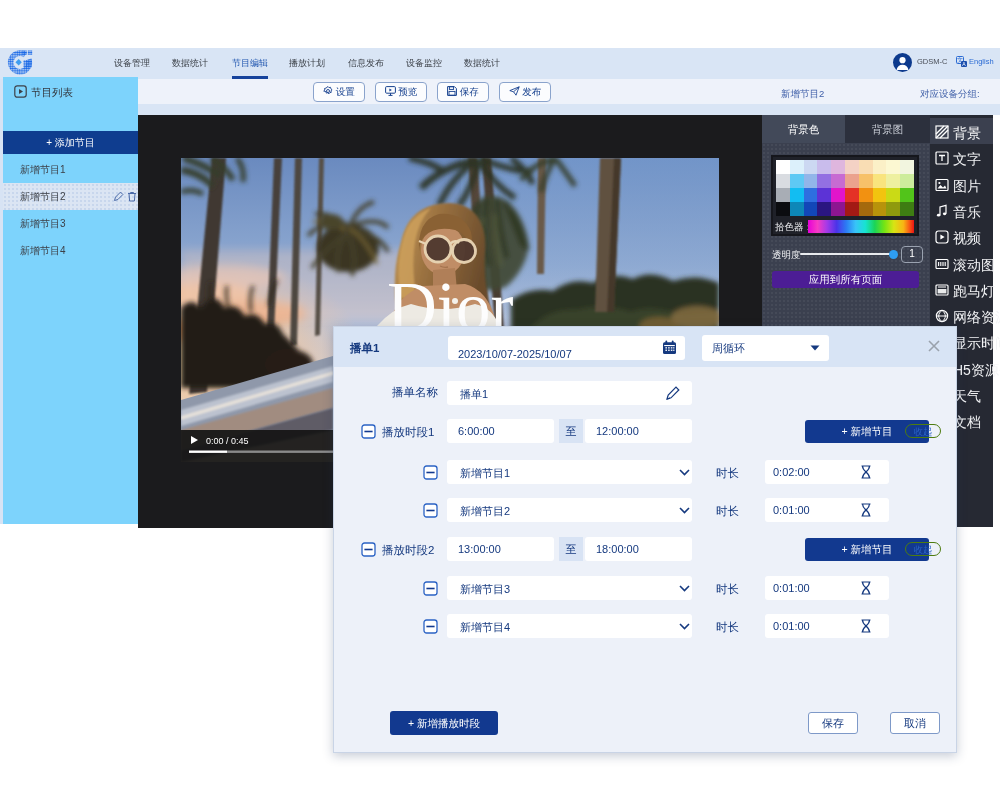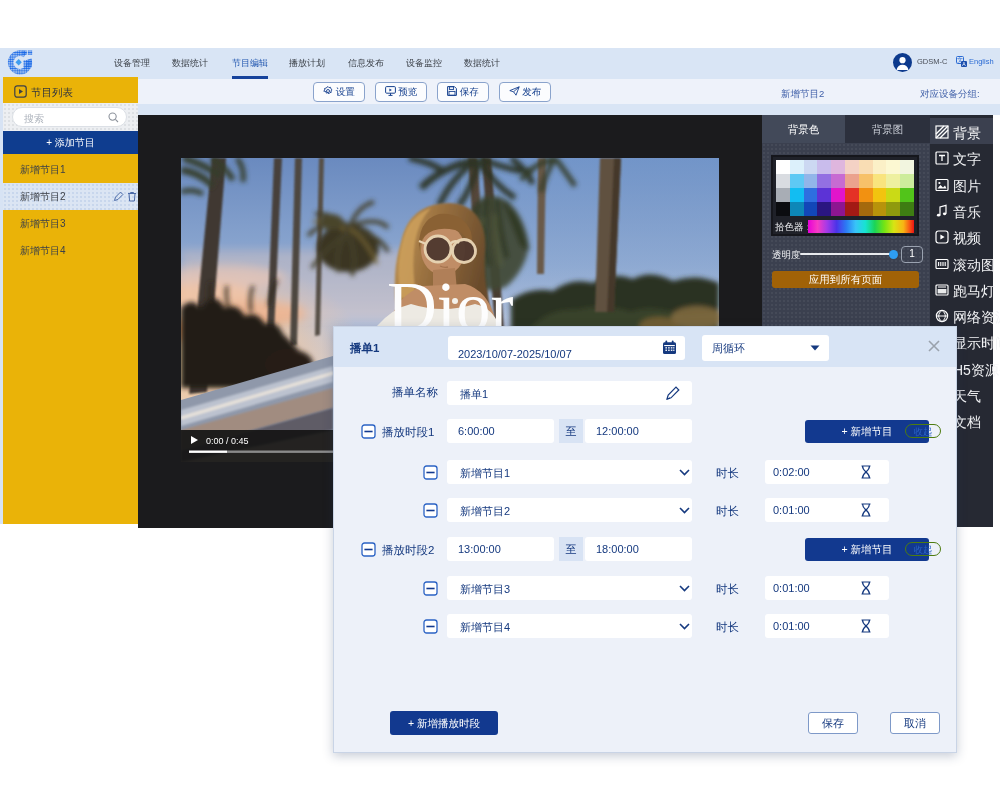--- a/index.html
+++ b/index.html
@@ -17,21 +17,21 @@
 #english { position:absolute; left:969px; top:57px; font-size:7.5px; color:#2b6bd4; }
 
 
 #toolbar { left:138px; top:79px; width:862px; height:25px; background:#eef2fa; }
 #bluestrip { left:138px; top:104px; width:862px; height:11px; background:#d9e5f5; }
 .tbtn { position:absolute; top:82px; height:20px; border:1px solid #8aa3cc; border-radius:4px; background:#fbfcfe; color:#16408e; font-size:9.5px; line-height:18px; text-align:center; }
 .tlabel { position:absolute; top:88px; font-size:9.5px; color:#3f5fa8; white-space:nowrap; }
 
 
 #sidesliver { left:0; top:79px; width:3px; height:445px; background:#d7e3f4; }
-#sidebar { left:3px; top:77px; width:135px; height:447px; background:#eab308; }
+#sidebar { left:3px; top:77px; width:135px; height:447px; background:#7dd3fc; }
 .sideitem { position:absolute; left:0; width:135px; height:27px; font-size:10px; color:#3c4048; line-height:27px; padding-left:17px; }
 
 
 #canvas { left:138px; top:115px; width:624px; height:413px; background:#1b1b1d; }
 
 
 #panel { left:762px; top:115px; width:168px; height:412px; background:#3b404f;
   background-image:radial-gradient(rgba(255,255,255,.05) 1px, transparent 1.1px); background-size:4px 4px; }
 #iconbar { left:930px; top:115px; width:63px; height:412px; background:#262933; }
 .ibrow { position:absolute; left:0; width:63px; height:26px; }
@@ -109,29 +109,20 @@
   <div class="tlabel" style="left:781px;">新增节目2</div>
   <div class="tlabel" style="left:920px;">对应设备分组:</div>
 
   <div id="sidesliver" class="abs"></div>
   <div id="sidebar" class="abs">
     <svg style="position:absolute;left:11px;top:8px;" width="13" height="13" viewBox="0 0 13 13">
         <rect x="0.8" y="0.8" width="11.4" height="11.4" rx="2.4" fill="none" stroke="#3c4048" stroke-width="1.2"></rect>
         <path d="M5 4l4 2.5L5 9z" fill="#3c4048"></path>
       </svg>
     <div style="position:absolute;left:28px;top:9px;font-size:10.5px;color:#33373e;">节目列表</div>
-    <div style="position:absolute;left:0;top:26px;width:135px;height:28px;background:#edeff2;background-image:radial-gradient(rgba(150,155,165,0.18) 1px, transparent 1.1px);background-size:4px 4px;">
-      <div style="position:absolute;left:9px;top:4px;width:115px;height:20px;background:#fff;border:1px solid #dce0e6;border-radius:10px;">
-        <span style="position:absolute;left:11px;top:4px;font-size:10px;color:#adb3bc;">搜索</span>
-        <svg style="position:absolute;right:7px;top:4px;" width="11" height="11" viewBox="0 0 11 11">
-            <circle cx="4.6" cy="4.6" r="3.6" fill="none" stroke="#8d939c" stroke-width="1.1"></circle>
-            <line x1="7.4" y1="7.4" x2="10" y2="10" stroke="#8d939c" stroke-width="1.1"></line>
-          </svg>
-      </div>
-    </div>
     <div style="position:absolute;left:0;top:54px;width:135px;height:23px;background:#0f3d8f;color:#fff;font-size:10px;text-align:center;line-height:23px;">+ 添加节目</div>
     <div class="sideitem" style="top:79px;">新增节目1</div>
     <div class="sideitem" style="top:106px;background:#dbe5f3;background-image:radial-gradient(rgba(130,160,210,0.22) 1px, transparent 1.1px);background-size:4px 4px;">新增节目2
       <svg style="position:absolute;left:110px;top:8px;" width="11" height="11" viewBox="0 0 11 11">
           <path d="M1.5 9.5l1-3.4 5-5 2.4 2.4-5 5z" fill="none" stroke="#4a6aa8" stroke-width="1"></path>
         </svg>
       <svg style="position:absolute;left:124px;top:8px;" width="10" height="11" viewBox="0 0 10 11">
           <path d="M1 2.5h8M3.5 2.5v-1h3v1M2 2.5l.6 7.5h4.8l.6-7.5" fill="none" stroke="#4a6aa8" stroke-width="1"></path>
         </svg>
     </div>
@@ -283,21 +274,21 @@
   <div class="abs" style="left:762px;top:115px;width:83px;height:28px;background:#424959;color:#fff;font-size:10.5px;text-align:center;line-height:28px;">背景色</div>
   <div class="abs" style="left:845px;top:115px;width:85px;height:28px;background:#2c303d;color:#c9cdd6;font-size:10.5px;text-align:center;line-height:28px;">背景图</div>
   <div id="palettebox" class="abs" style="left:771px;top:155px;width:148px;height:81px;background:#1f2129;border:2px solid #15161c;"></div>
   <div id="palette" class="abs" style="left:776px;top:160px;width:138px;height:56px;font-size:0;line-height:0;"><span style="display:inline-block;width:13.8px;height:14px;background:#ffffff;"></span><span style="display:inline-block;width:13.8px;height:14px;background:#dcf0fb;"></span><span style="display:inline-block;width:13.8px;height:14px;background:#ccd8f2;"></span><span style="display:inline-block;width:13.8px;height:14px;background:#c9bcec;"></span><span style="display:inline-block;width:13.8px;height:14px;background:#dfb6de;"></span><span style="display:inline-block;width:13.8px;height:14px;background:#f4d2c5;"></span><span style="display:inline-block;width:13.8px;height:14px;background:#f9ddb4;"></span><span style="display:inline-block;width:13.8px;height:14px;background:#fbf0c7;"></span><span style="display:inline-block;width:13.8px;height:14px;background:#fcf8d2;"></span><span style="display:inline-block;width:13.8px;height:14px;background:#f2f5df;"></span><span style="display:inline-block;width:13.8px;height:14px;background:#d9dce1;"></span><span style="display:inline-block;width:13.8px;height:14px;background:#5ec9f4;"></span><span style="display:inline-block;width:13.8px;height:14px;background:#92b5e9;"></span><span style="display:inline-block;width:13.8px;height:14px;background:#9370e2;"></span><span style="display:inline-block;width:13.8px;height:14px;background:#c76bd2;"></span><span style="display:inline-block;width:13.8px;height:14px;background:#eba28d;"></span><span style="display:inline-block;width:13.8px;height:14px;background:#f7c169;"></span><span style="display:inline-block;width:13.8px;height:14px;background:#f9e47e;"></span><span style="display:inline-block;width:13.8px;height:14px;background:#eef0a0;"></span><span style="display:inline-block;width:13.8px;height:14px;background:#cdec9c;"></span><span style="display:inline-block;width:13.8px;height:14px;background:#a8adb5;"></span><span style="display:inline-block;width:13.8px;height:14px;background:#12bdf2;"></span><span style="display:inline-block;width:13.8px;height:14px;background:#2e6fe0;"></span><span style="display:inline-block;width:13.8px;height:14px;background:#5c33d6;"></span><span style="display:inline-block;width:13.8px;height:14px;background:#e215cb;"></span><span style="display:inline-block;width:13.8px;height:14px;background:#e43126;"></span><span style="display:inline-block;width:13.8px;height:14px;background:#f29111;"></span><span style="display:inline-block;width:13.8px;height:14px;background:#f2c40f;"></span><span style="display:inline-block;width:13.8px;height:14px;background:#cada16;"></span><span style="display:inline-block;width:13.8px;height:14px;background:#52c41a;"></span><span style="display:inline-block;width:13.8px;height:14px;background:#0b0c10;"></span><span style="display:inline-block;width:13.8px;height:14px;background:#0d87b8;"></span><span style="display:inline-block;width:13.8px;height:14px;background:#1247b8;"></span><span style="display:inline-block;width:13.8px;height:14px;background:#2a1680;"></span><span style="display:inline-block;width:13.8px;height:14px;background:#8d1691;"></span><span style="display:inline-block;width:13.8px;height:14px;background:#a31a14;"></span><span style="display:inline-block;width:13.8px;height:14px;background:#a5690d;"></span><span style="display:inline-block;width:13.8px;height:14px;background:#b8930b;"></span><span style="display:inline-block;width:13.8px;height:14px;background:#8f9a0e;"></span><span style="display:inline-block;width:13.8px;height:14px;background:#3e7d12;"></span></div>
   <div class="abs" style="left:775px;top:221px;font-size:9.5px;color:#f0f1f4;">拾色器：</div>
   <div class="abs" style="left:808px;top:220px;width:106px;height:13px;background:linear-gradient(90deg,#e600d8 0%,#f73bc4 9%,#a33ae8 18%,#4b33e8 27%,#2c7bf4 36%,#38c4f8 45%,#17e3d2 54%,#1bd457 63%,#74e414 72%,#d8e414 81%,#f8b414 90%,#f85414 96%,#e81414 100%);"></div>
   <div class="abs" style="left:772px;top:249px;font-size:9.5px;color:#f0f1f4;">透明度</div>
   <div class="abs" style="left:800px;top:253px;width:93px;height:2px;background:#e8eaee;border-radius:1px;"></div>
   <div class="abs" style="left:889px;top:249.5px;width:9px;height:9px;border-radius:50%;background:#2e9df2;"></div>
   <div class="abs" style="left:901px;top:246px;width:22px;height:17px;border:1.5px solid #9aa2b0;border-radius:4px;color:#fff;font-size:10px;text-align:center;line-height:14px;">1</div>
-  <div class="abs" style="left:772px;top:271px;width:147px;height:17px;background:#a16207;border-radius:3px;color:#fff;font-size:10.5px;text-align:center;line-height:17px;">应用到所有页面</div>
+  <div class="abs" style="left:772px;top:271px;width:147px;height:17px;background:#4c1d95;border-radius:3px;color:#fff;font-size:10.5px;text-align:center;line-height:17px;">应用到所有页面</div>
 
   <div id="iconbar" class="abs"></div>
   <div class="ibrow" style="left:930px;top:118.0px;background:#3b404f;position:absolute;">
       <svg width="14" height="14" viewBox="0 0 14 14">
         <rect x="1" y="1" width="12" height="12" fill="none" stroke="#fff" stroke-width="1.2"></rect>
         <path d="M1 9L9 1M1 13L13 1M5 13L13 5" stroke="#fff" stroke-width="1.4"></path>
       </svg>
       <span class="lb">背景</span>
     </div>
     <div class="ibrow" style="left:930px;top:144.3px;position:absolute;">

